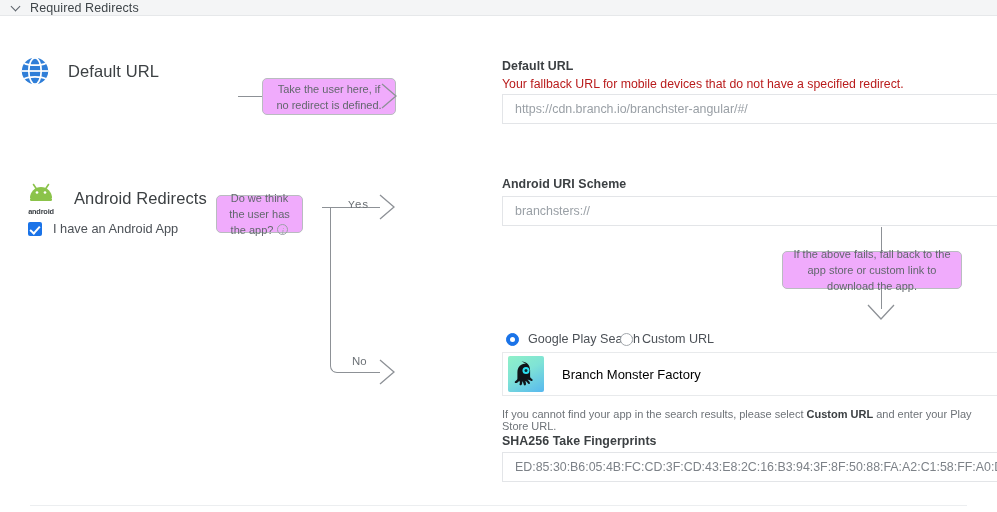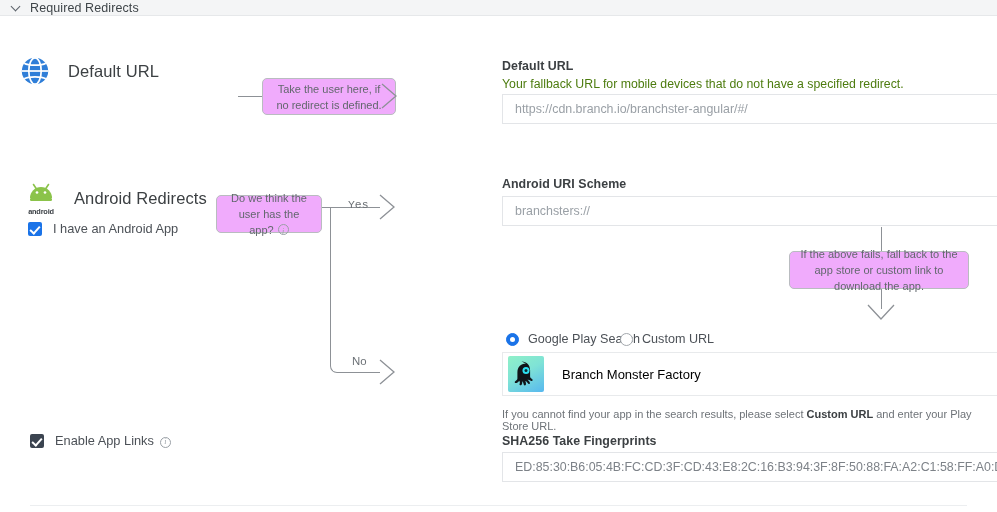--- a/index.html
+++ b/index.html
@@ -176,21 +176,21 @@
   .right-col { position: absolute; left: 502px; top: 0; width: 495px; height: 512px; }
 
   .field-label {
     font-size: 12.4px;
     font-weight: bold;
     color: #3c4043;
     letter-spacing: .05px;
   }
   .field-sub {
     font-size: 12.3px;
-    color: #4d7c0f;
+    color: #b91c1c;
     margin-top: 3px;
   }
   .text-input {
     width: 510px;
     height: 30px;
     border: 1px solid #e3e5e8;
     background: #fff;
     display: flex;
     align-items: center;
     padding-left: 12px;
@@ -311,27 +311,22 @@
       <span class="android-word">android</span>
     </span>
     <span class="row-title" style="margin-left:12px;">Android Redirects</span>
   </div>
 
   <div class="check-row" style="left:28px; top:192px;">
     <span class="cbox blue"></span>
     <span class="check-label">I have an Android App</span>
   </div>
 
-  <div class="check-row" style="left:30px; top:404px;">
-    <span class="cbox dark"></span>
-    <span class="check-label">Enable App Links</span>
-    <span class="info-icon"></span>
-  </div>
-
-  <div class="callout" style="left:216px; top:166px; width:106px; height:38px;">
+
+  <div class="callout" style="left:216px; top:166px; width:87px; height:38px;">
     <span class="callout-inner">Do we think the user has the app?<span class="info-icon"></span></span>
   </div>
 
   <div class="flow-line flow-h" style="left:322px; top:178px; width:58px;"></div>
   <div class="flow-label" style="left:348px; top:170px;font-family:Liberation Mono, monospace;">Yes</div>
   <div class="chev-right" style="left:378px; top:163px;">
     <svg viewBox="0 0 18 30" width="18" height="30">
       <polyline points="2,3 16,15 2,27" fill="none" stroke="#8d9196" stroke-width="1.3"></polyline>
     </svg>
   </div>
@@ -349,21 +344,21 @@
 <div class="right-col">
 
   <div class="field-label" style="position:absolute; left:0; top:59px;">Default URL</div>
   <div class="field-sub" style="position:absolute; left:0; top:74px;">Your fallback URL for mobile devices that do not have a specified redirect.</div>
   <div class="text-input" style="position:absolute; left:0; top:94px;">https://cdn.branch.io/branchster-angular/#/</div>
 
   <div class="field-label" style="position:absolute; left:0; top:177px;">Android URI Scheme</div>
   <div class="text-input" style="position:absolute; left:0; top:196px;">branchsters://</div>
 
   <div class="flow-line flow-v" style="position:absolute; left:379px; top:227px; height:24px;"></div>
-  <div class="callout" style="left:280px; top:251px; width:180px; height:38px;margin-left:7px;">
+  <div class="callout" style="left:280px; top:251px; width:180px; height:38px;">
     <span class="callout-inner">If the above fails, fall back to the app store or custom link to download the app.</span>
   </div>
   <div class="flow-line flow-v" style="position:absolute; left:379px; top:289px; height:20px;"></div>
   <div class="chev-down" style="left:364px; top:303px;">
     <svg viewBox="0 0 30 20" width="30" height="20">
       <polyline points="2,2 15,16 28,2" fill="none" stroke="#8d9196" stroke-width="1.3"></polyline>
     </svg>
   </div>
 
   <div class="radio-row" style="left:4px; top:332px;">

